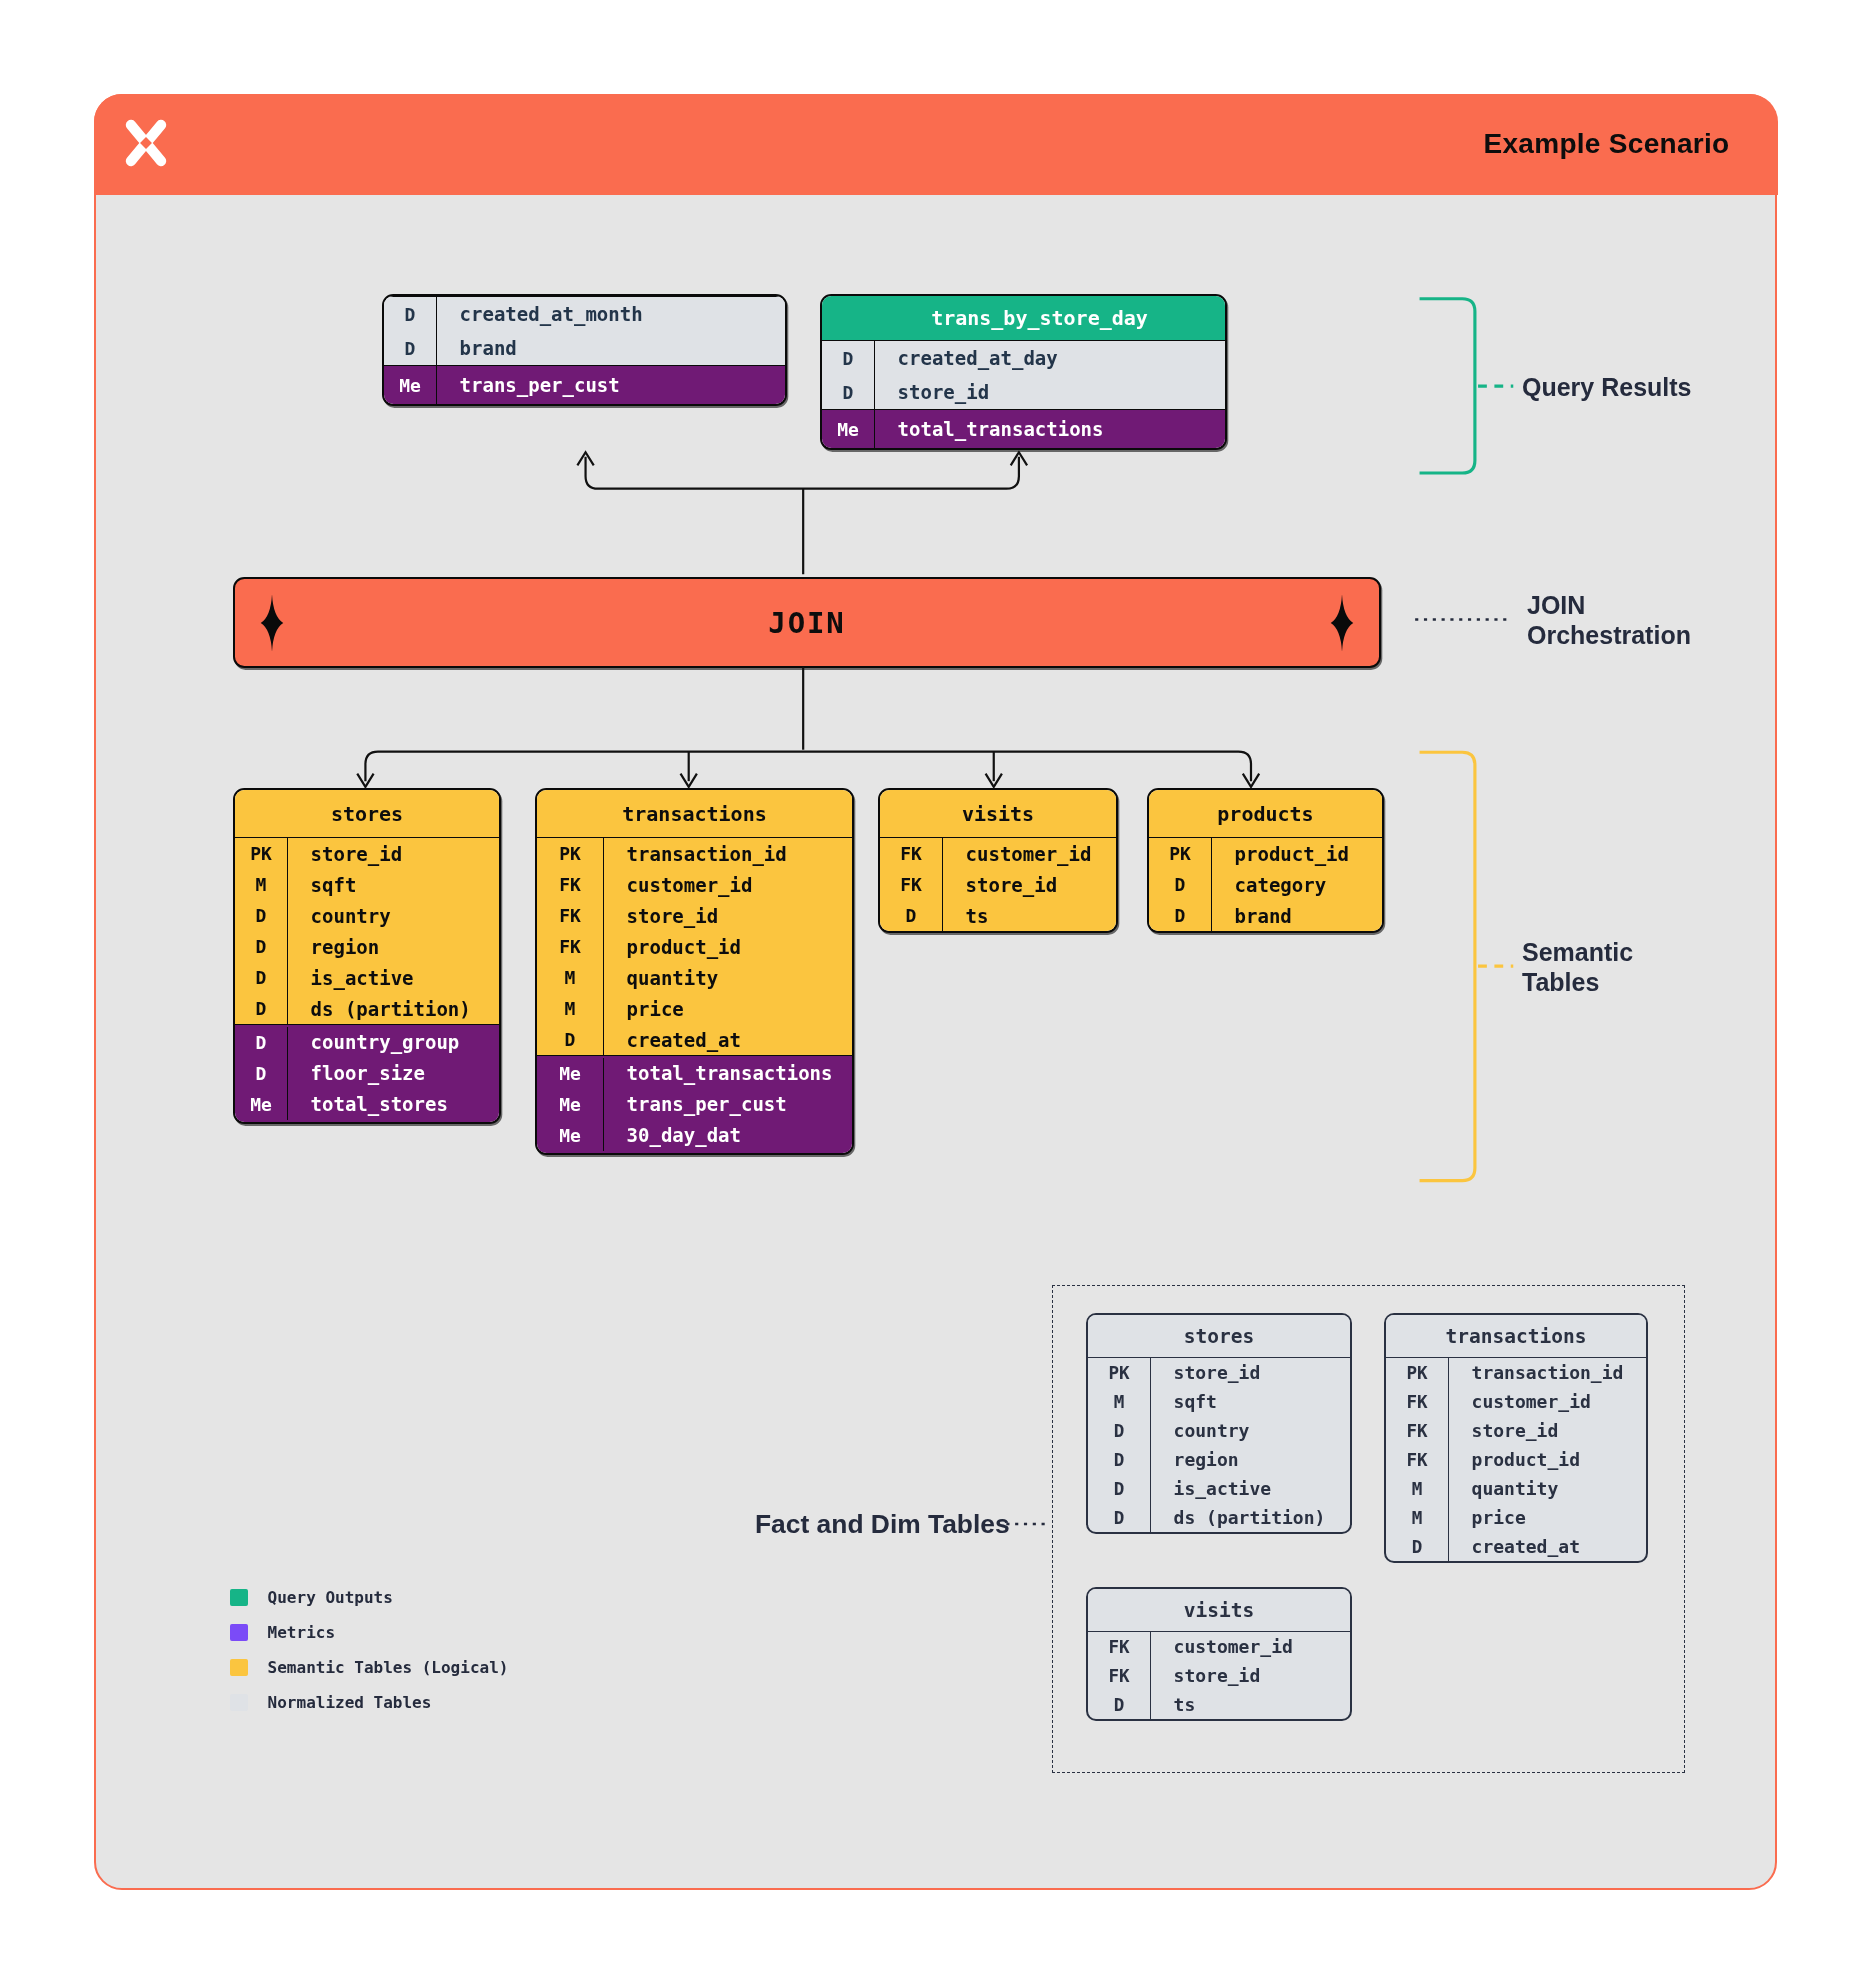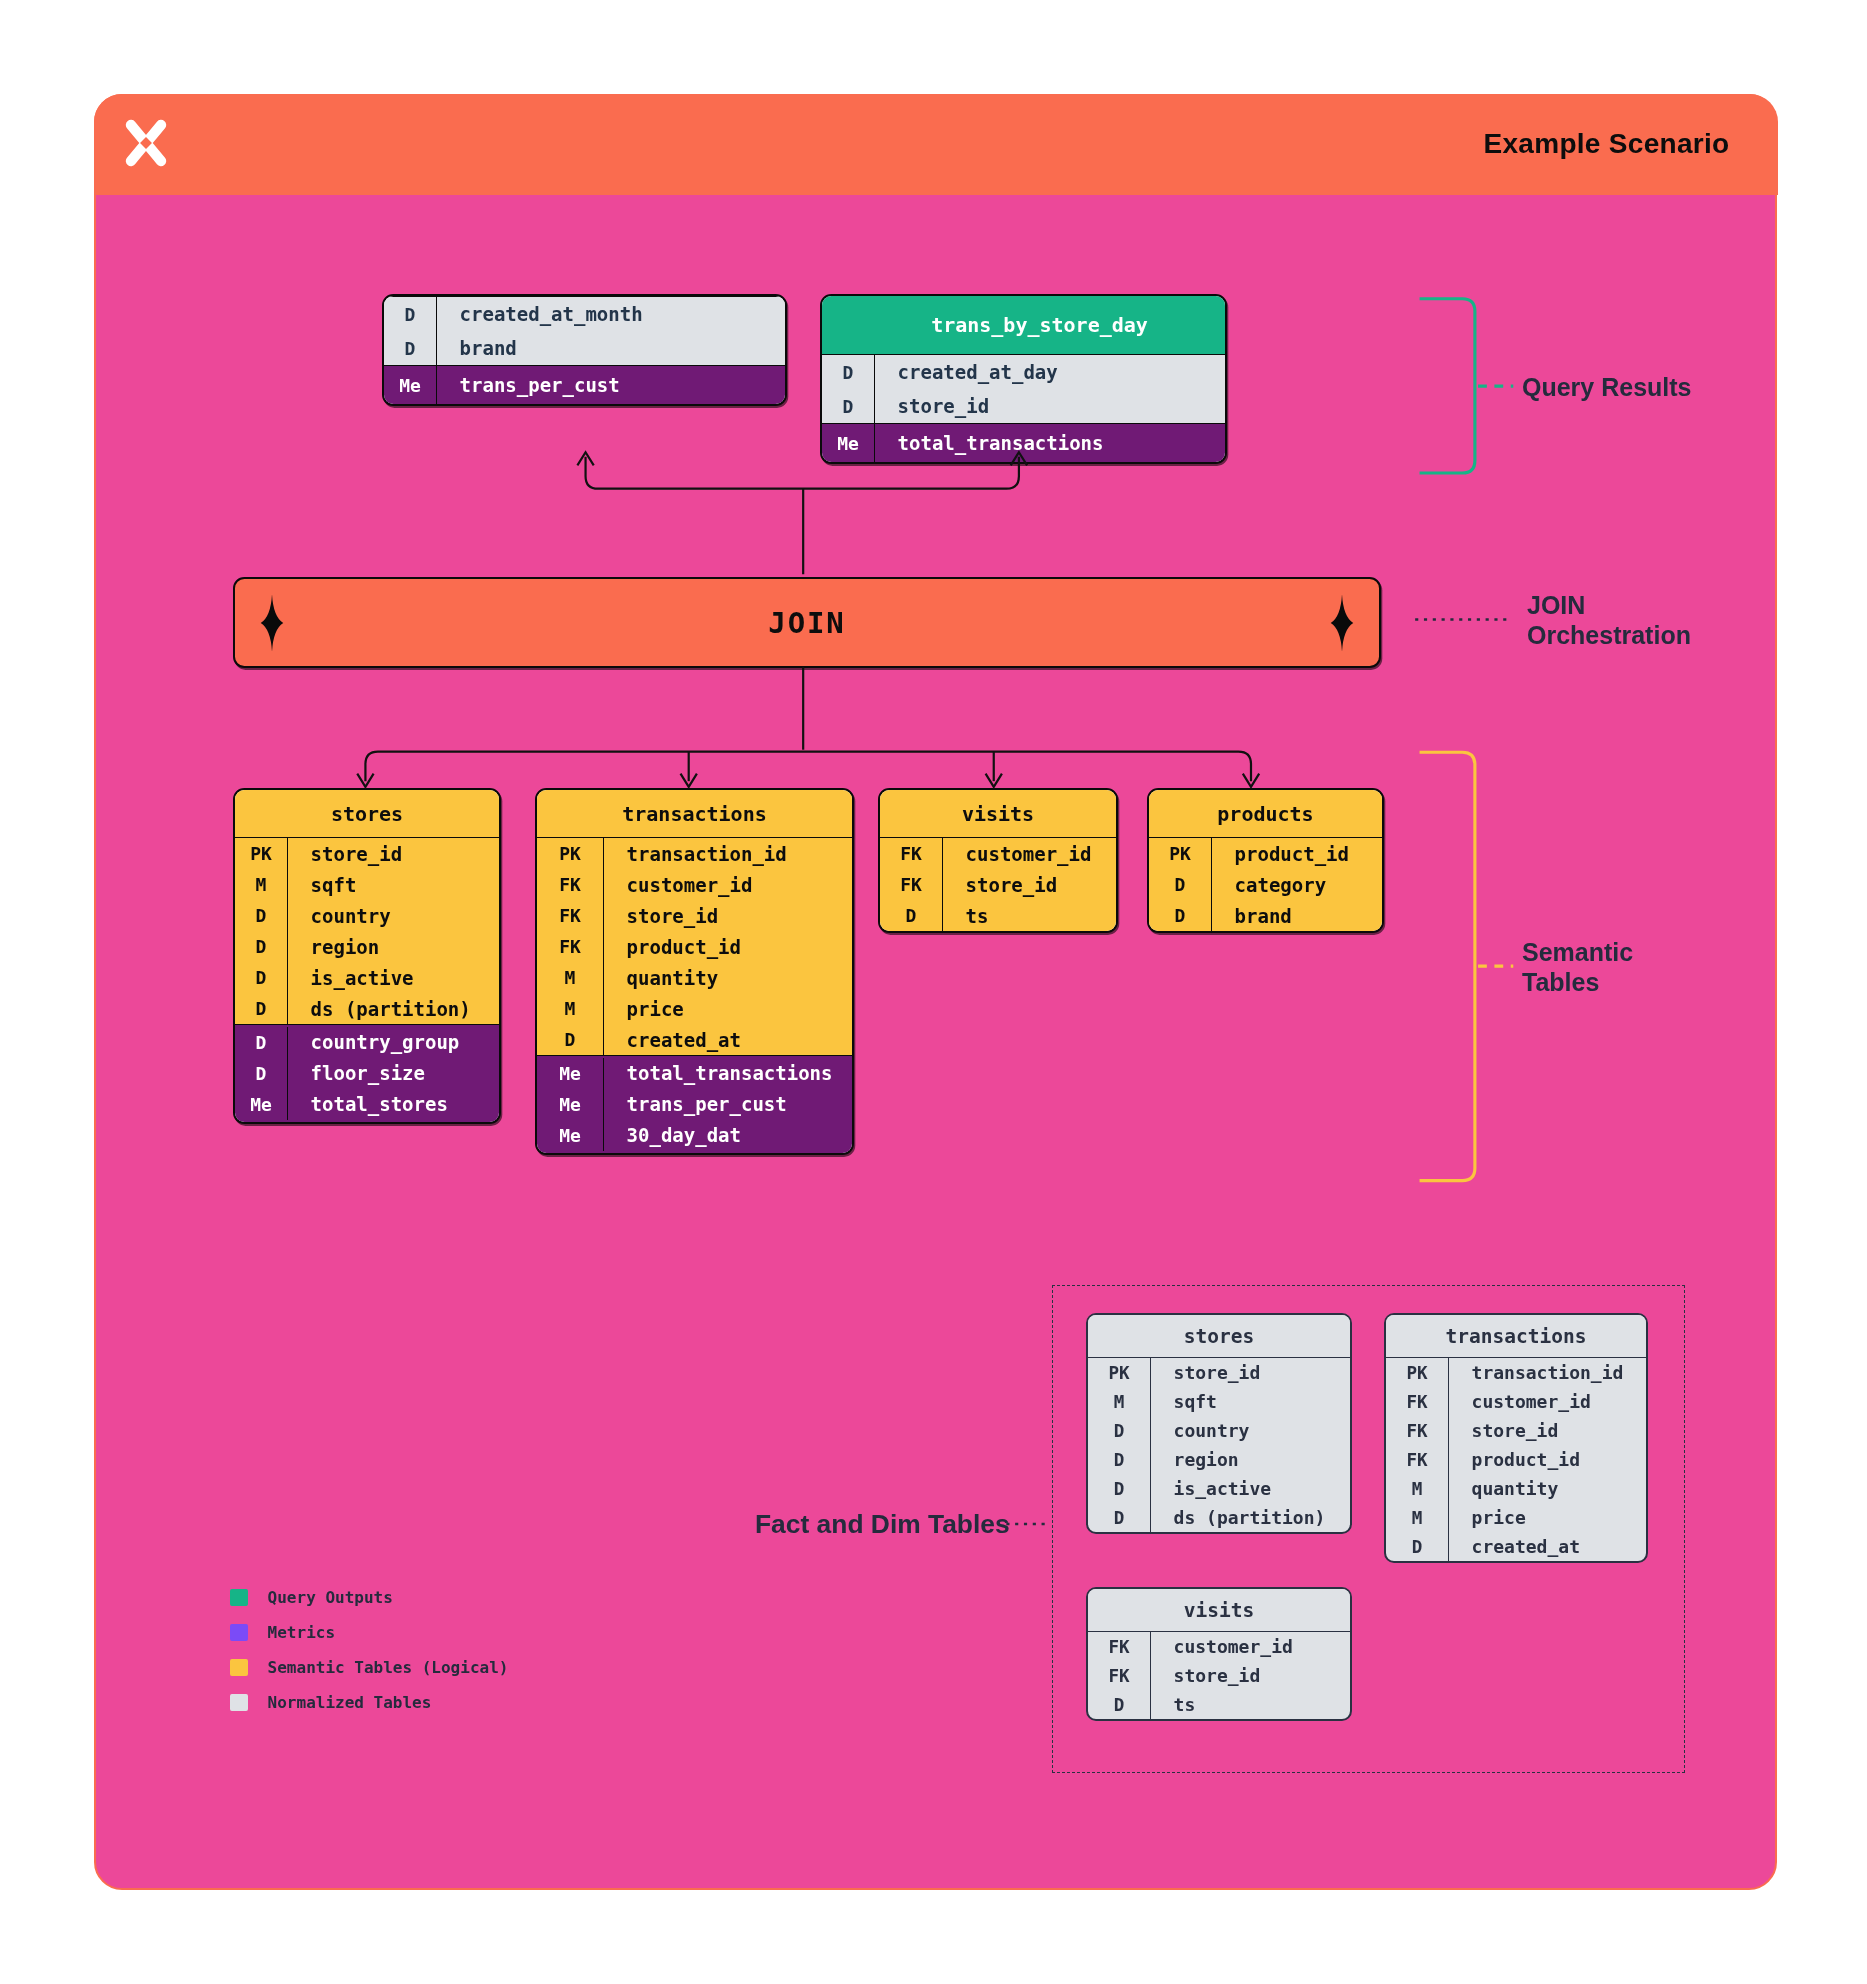--- a/index.html
+++ b/index.html
@@ -1,20 +1,20 @@
 <!DOCTYPE html>
 <html style="font-size:10px"><head>
 <meta charset="utf-8">
 <style>
   html,body{margin:0;padding:0;background:#ffffff;}
   .canvas{position:relative;width:1868px;height:1985px;background:#ffffff;
           font-family:"Liberation Sans",sans-serif;}
   
   .card{position:absolute;left:94px;top:94px;width:1679px;height:1792px;
-        background:#ec4899;border:2.5px solid #FA6C4F;border-radius:28px;}
+        background:#e5e5e5;border:2.5px solid #FA6C4F;border-radius:28px;}
   .card-header{position:absolute;left:-2.5px;top:-2.5px;width:1684px;height:101px;
         background:#FA6C4F;border-radius:28px 28px 0 0;display:flex;align-items:center;}
   .logo{position:absolute;left:28px;top:24px;width:48px;height:50px;}
   .card-title{position:absolute;right:48px;top:0;height:101px;display:flex;align-items:center;
         font-size:28px;font-weight:bold;color:#0d0d0d;letter-spacing:0.3px;}
   
   .tbl{position:absolute;border:2.5px solid #0a0a0a;border-radius:11.3px;overflow:hidden;
        background:#fff;font-family:"DejaVu Sans Mono",monospace;font-weight:bold;
        box-shadow:1.3px 1.9px 0 rgba(0,0,0,.55);}
   .tbl .hd{display:flex;align-items:center;justify-content:center;font-size:20px;}
@@ -80,21 +80,21 @@
       <div class="cellk" style="border-top:none;">D</div>
       <div class="celln">brand</div>
     </div>
     <div class="sec purple-sec" style="grid-template-columns:53px 1fr;grid-auto-rows:38px;">
       <div class="cellk">Me</div>
       <div class="celln">trans_per_cust</div>
     </div>
   </div>
 
   <div class="tbl" style="left:820px;top:294px;width:403px;">
-    <div class="hd green-hd" style="height:58px;border:none;padding-left:32px;">trans_by_store_day</div>
+    <div class="hd green-hd" style="height:44px;border:none;padding-left:32px;">trans_by_store_day</div>
     <div class="sec gray-sec" style="grid-template-columns:53px 1fr;grid-auto-rows:34px;">
       <div class="cellk">D</div>
       <div class="celln">created_at_day</div>
       <div class="cellk" style="border-top:none;">D</div>
       <div class="celln">store_id</div>
     </div>
     <div class="sec purple-sec" style="grid-template-columns:53px 1fr;grid-auto-rows:38px;">
       <div class="cellk">Me</div>
       <div class="celln">total_transactions</div>
     </div>

